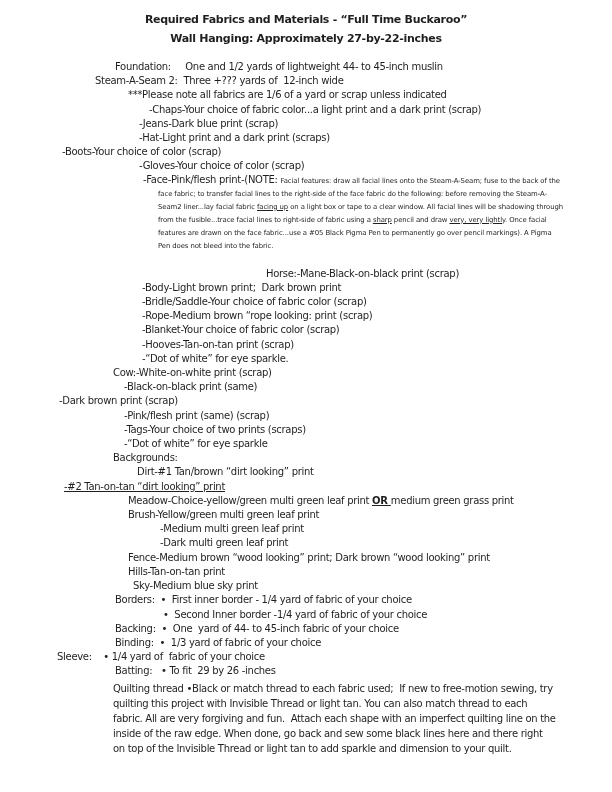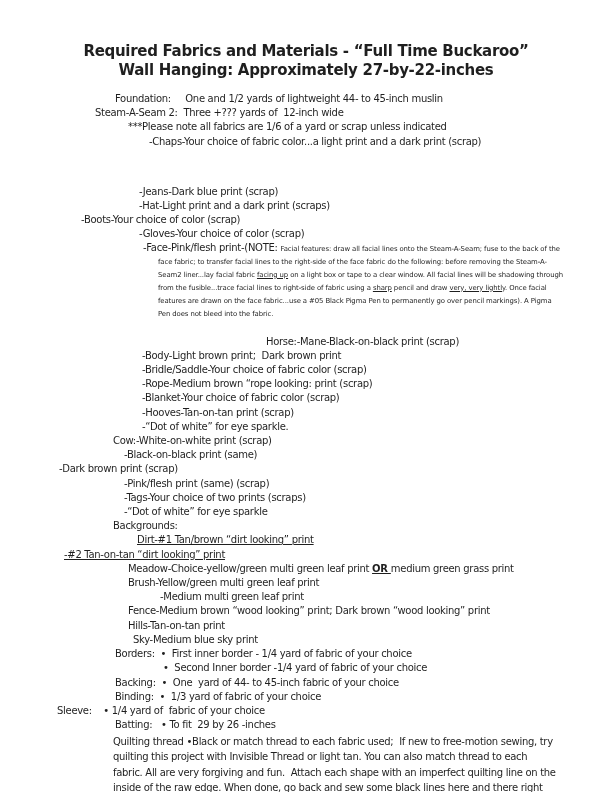--- a/index.html
+++ b/index.html
@@ -9,25 +9,24 @@
     height: 792px;
     margin: 0 auto;
     background: #ffffff;
     color: #1f1f1f;
     font-family: "DejaVu Sans", sans-serif;
     overflow: hidden;
   }
   .title {
     text-align: center;
     font-weight: bold;
-    font-size: 15px;
+    font-size: 11px;
     letter-spacing: -0.3px;
     line-height: 19px;
     padding-top: 10px;
-    margin-top: 32px;
   }
   .doc-body { margin-top: 12px; }
   .line {
     font-size: 10px;
     letter-spacing: -0.3px;
     line-height: 14.2px;
     white-space: pre-wrap;
   }
   .hang {
     text-indent: -15px;
@@ -47,45 +46,46 @@
 <div class="page">
   <div class="title">
     <div>Required Fabrics and Materials - “Full Time Buckaroo”</div>
     <div>Wall Hanging:  Approximately 27-by-22-inches</div>
   </div>
   <div class="doc-body" id="doc-body">
       <div class="line" style="margin-left: 115px;"><span>Foundation:     One and 1/2 yards of lightweight 44- to 45-inch muslin</span></div>
       <div class="line" style="margin-left: 95px;"><span>Steam-A-Seam 2:  Three +??? yards of  12-inch wide</span></div>
       <div class="line" style="margin-left: 128px;"><span>***Please note all fabrics are 1/6 of a yard or scrap unless indicated</span></div>
       <div class="line" style="margin-left: 149px;"><span>-Chaps-Your choice of fabric color...a light print and a dark print (scrap)</span></div>
-      <div class="line" style="margin-left: 139px; margin-top: 36px;"><span>-Jeans-Dark blue print (scrap)</span></div>
+      <div class="line" style="margin-left: 139px;"><span>-Jeans-Dark blue print (scrap)</span></div>
       <div class="line" style="margin-left: 139px;"><span>-Hat-Light print and a dark print (scraps)</span></div>
-      <div class="line" style="margin-left: 81px;"><span>-Boots-Your choice of color (scrap)</span></div>
+      <div class="line" style="margin-left: 62px;"><span>-Boots-Your choice of color (scrap)</span></div>
       <div class="line" style="margin-left: 139px;"><span>-Gloves-Your choice of color (scrap)</span></div>
       <div class="line hang" style="margin-left: 158px; width: 407px;"><span>-Face-Pink/flesh print-(NOTE: </span><span class="sm">Facial features: draw all facial lines onto the Steam-A-Seam; fuse to the back of the face fabric; to transfer facial lines to the right-side of the face fabric do the following: before removing the Steam-A-Seam2 liner...lay facial fabric </span><span class="sm u">facing up</span><span class="sm"> on a light box or tape to a clear window. All facial lines will be shadowing through from the fusible...trace facial lines to right-side of fabric using a </span><span class="sm u">sharp</span><span class="sm"> pencil and draw </span><span class="sm u">very, very lightly</span><span class="sm">. Once facial features are drawn on the face fabric...use a #05 Black Pigma Pen to permanently go over pencil markings). A Pigma Pen does not bleed into the fabric.</span></div>
       <div style="height: 15px;"></div>
       <div class="line" style="margin-left: 113px; text-align: center;"><span>Horse:-Mane-Black-on-black print (scrap)</span></div>
       <div class="line" style="margin-left: 142px;"><span>-Body-Light brown print;  Dark brown print</span></div>
       <div class="line" style="margin-left: 142px;"><span>-Bridle/Saddle-Your choice of fabric color (scrap)</span></div>
       <div class="line" style="margin-left: 142px;"><span>-Rope-Medium brown “rope looking: print (scrap)</span></div>
       <div class="line" style="margin-left: 142px;"><span>-Blanket-Your choice of fabric color (scrap)</span></div>
       <div class="line" style="margin-left: 142px;"><span>-Hooves-Tan-on-tan print (scrap)</span></div>
       <div class="line" style="margin-left: 142px;"><span>-“Dot of white” for eye sparkle.</span></div>
       <div class="line" style="margin-left: 113px;"><span>Cow:-White-on-white print (scrap)</span></div>
       <div class="line" style="margin-left: 124px;"><span>-Black-on-black print (same)</span></div>
       <div class="line" style="margin-left: 59px;"><span>-Dark brown print (scrap)</span></div>
       <div class="line" style="margin-left: 124px;"><span>-Pink/flesh print (same) (scrap)</span></div>
       <div class="line" style="margin-left: 124px;"><span>-Tags-Your choice of two prints (scraps)</span></div>
       <div class="line" style="margin-left: 124px;"><span>-“Dot of white” for eye sparkle</span></div>
       <div class="line" style="margin-left: 113px;"><span>Backgrounds:</span></div>
-      <div class="line" style="margin-left: 137px; text-decoration: underline;"><span>Dirt-#1 Tan/brown “dirt looking” print</span></div>
+      <div class="line" style="margin-left: 137px;"><span>Dirt-#1 Tan/brown “dirt looking” print</span></div>
       <div class="line" style="margin-left: 64px; text-decoration: underline;"><span>-#2 Tan-on-tan “dirt looking” print</span></div>
       <div class="line" style="margin-left: 128px;"><span>Meadow-Choice-yellow/green multi green leaf print </span><span class="u b">OR </span><span>medium green grass print</span></div>
       <div class="line" style="margin-left: 128px;"><span>Brush-Yellow/green multi green leaf print</span></div>
       <div class="line" style="margin-left: 160px;"><span>-Medium multi green leaf print</span></div>
+      <div class="line" style="margin-left: 160px;"><span>-Dark multi green leaf print</span></div>
       <div class="line" style="margin-left: 128px;"><span>Fence-Medium brown “wood looking” print; Dark brown “wood looking” print</span></div>
       <div class="line" style="margin-left: 128px;"><span>Hills-Tan-on-tan print</span></div>
       <div class="line" style="margin-left: 133px;"><span>Sky-Medium blue sky print</span></div>
       <div class="line" style="margin-left: 115px;"><span>Borders:  •  First inner border - 1/4 yard of fabric of your choice</span></div>
       <div class="line" style="margin-left: 163px;"><span>•  Second Inner border -1/4 yard of fabric of your choice</span></div>
       <div class="line" style="margin-left: 115px;"><span>Backing:  •  One  yard of 44- to 45-inch fabric of your choice</span></div>
       <div class="line" style="margin-left: 115px;"><span>Binding:  •  1/3 yard of fabric of your choice</span></div>
       <div class="line" style="margin-left: 57px;"><span>Sleeve:    • 1/4 yard of  fabric of your choice</span></div>
       <div class="line" style="margin-left: 115px;"><span>Batting:   • To fit  29 by 26 -inches</span></div>
       <div style="height: 2px;"></div>

